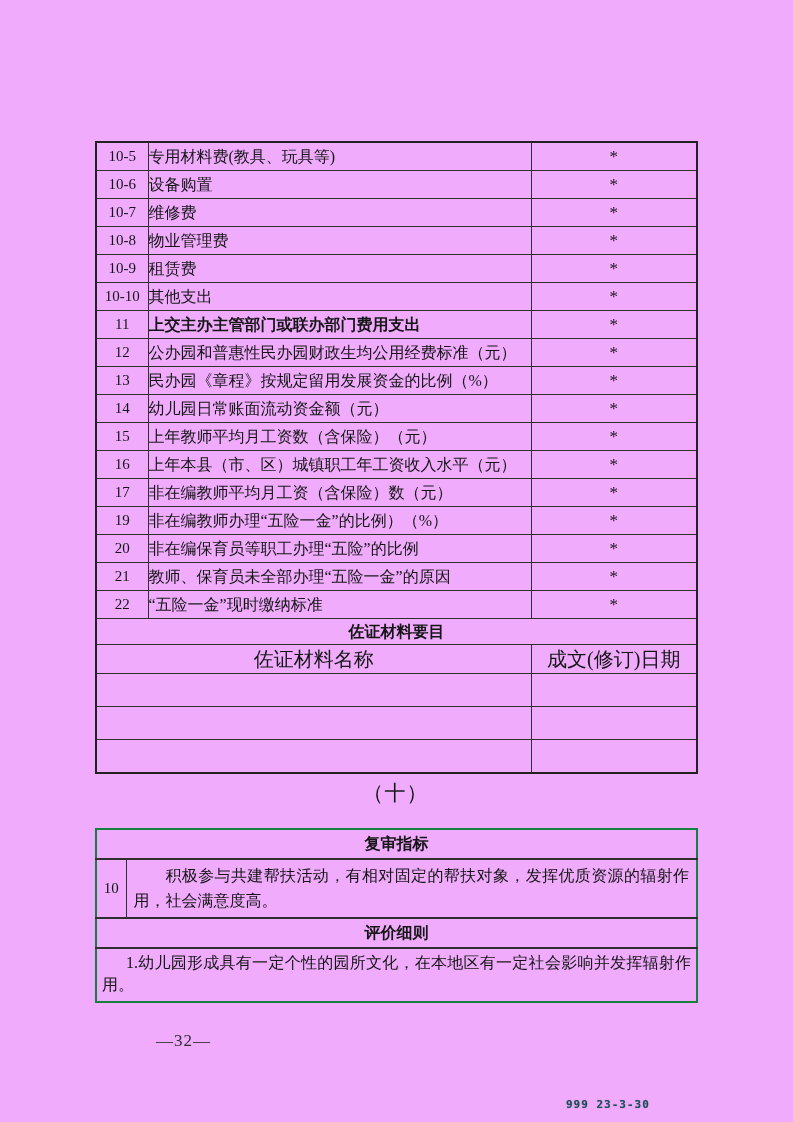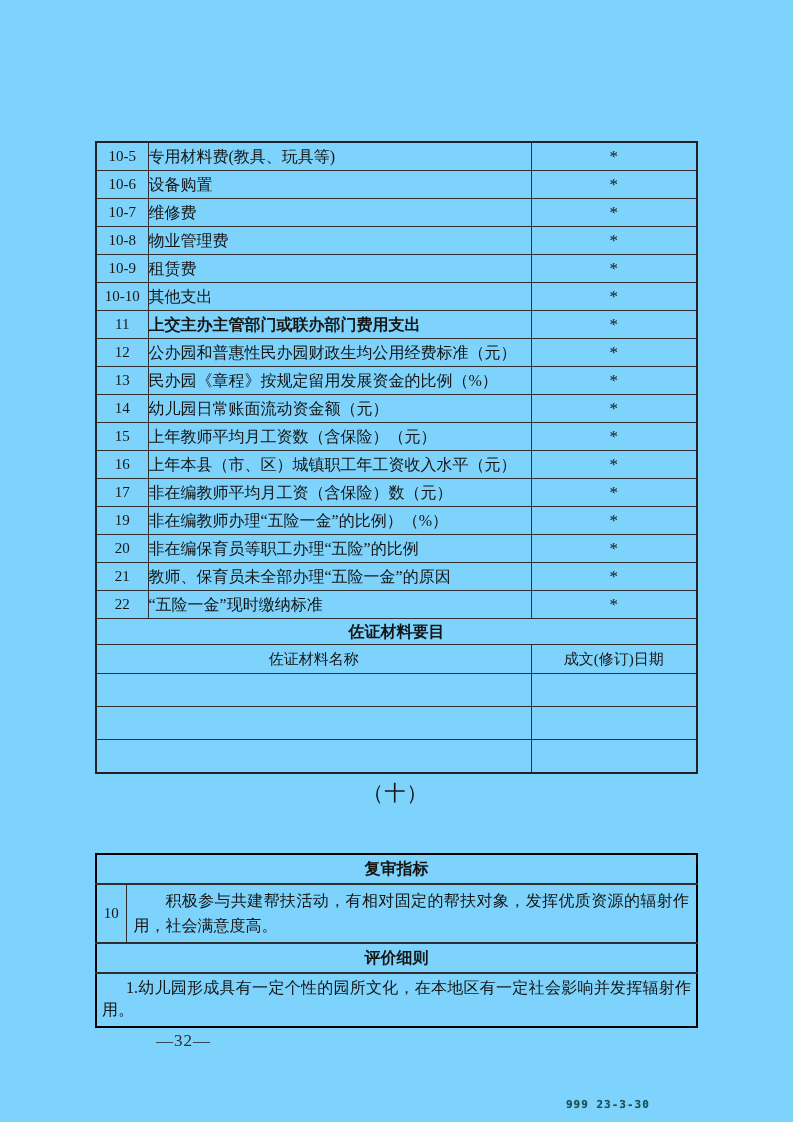--- a/index.html
+++ b/index.html
@@ -1,20 +1,20 @@
 <!DOCTYPE html>
 <html><head>
 <meta charset="utf-8">
 <style>
   html, body { margin: 0; padding: 0; background: #ffffff; }
   .page {
     position: relative;
     width: 793px;
     height: 1122px;
-    background: #7dd3fc;
+    background: #f0abfc;
     font-family: "Liberation Serif", "DejaVu Serif", serif;
     color: #151515;
     overflow: hidden;
   }
 
   
   table.t1 {
     position: absolute;
     left: 95px;
     top: 141px;
@@ -32,43 +32,43 @@
   .t1 .label-cell{ padding: 0 0; font-size: 16px; }
   .t1 .star-cell { text-align: center; font-size: 17px; }
   .t1 tr.data-row td { height: 25px; line-height: 25px; }
   .t1 tr.bold .label-cell { font-weight: bold; }
   .t1 tr.sec-title td {
     height: 23px; line-height: 23px;
     text-align: center; font-weight: bold; font-size: 16px; font-family: Liberation Serif, serif;
   }
   .t1 tr.mat-header td {
     height: 26px; line-height: 26px;
-    text-align: center; font-size: 15px;
+    text-align: center; font-size: 20px;
   }
   .t1 tr.empty-row td { height: 30px; }
 
   
   .sec-heading {
     position: absolute;
     left: 95px; top: 778px; width: 601px;
     text-align: center;
     font-size: 21px;
     line-height: 30px;
     letter-spacing: 1px;
   }
 
   
   table.t2 {
     position: absolute;
     left: 95px;
-    top: 853px;
+    top: 828px;
     width: 601px;
     border-collapse: collapse;
     table-layout: fixed;
-    border: 2px solid #000000;
+    border: 2px solid #15803d;
   }
   table.t2 td { border: 1px solid #2f2f2f; }
   .t2 .hdr-cell {
     height: 26px; line-height: 26px;
     text-align: center; font-weight: bold; font-size: 16px;
     border-bottom-width: 2px !important;
   }
   .t2 .item-no {
     text-align: center; font-size: 15px;
     border-bottom-width: 2px !important;

